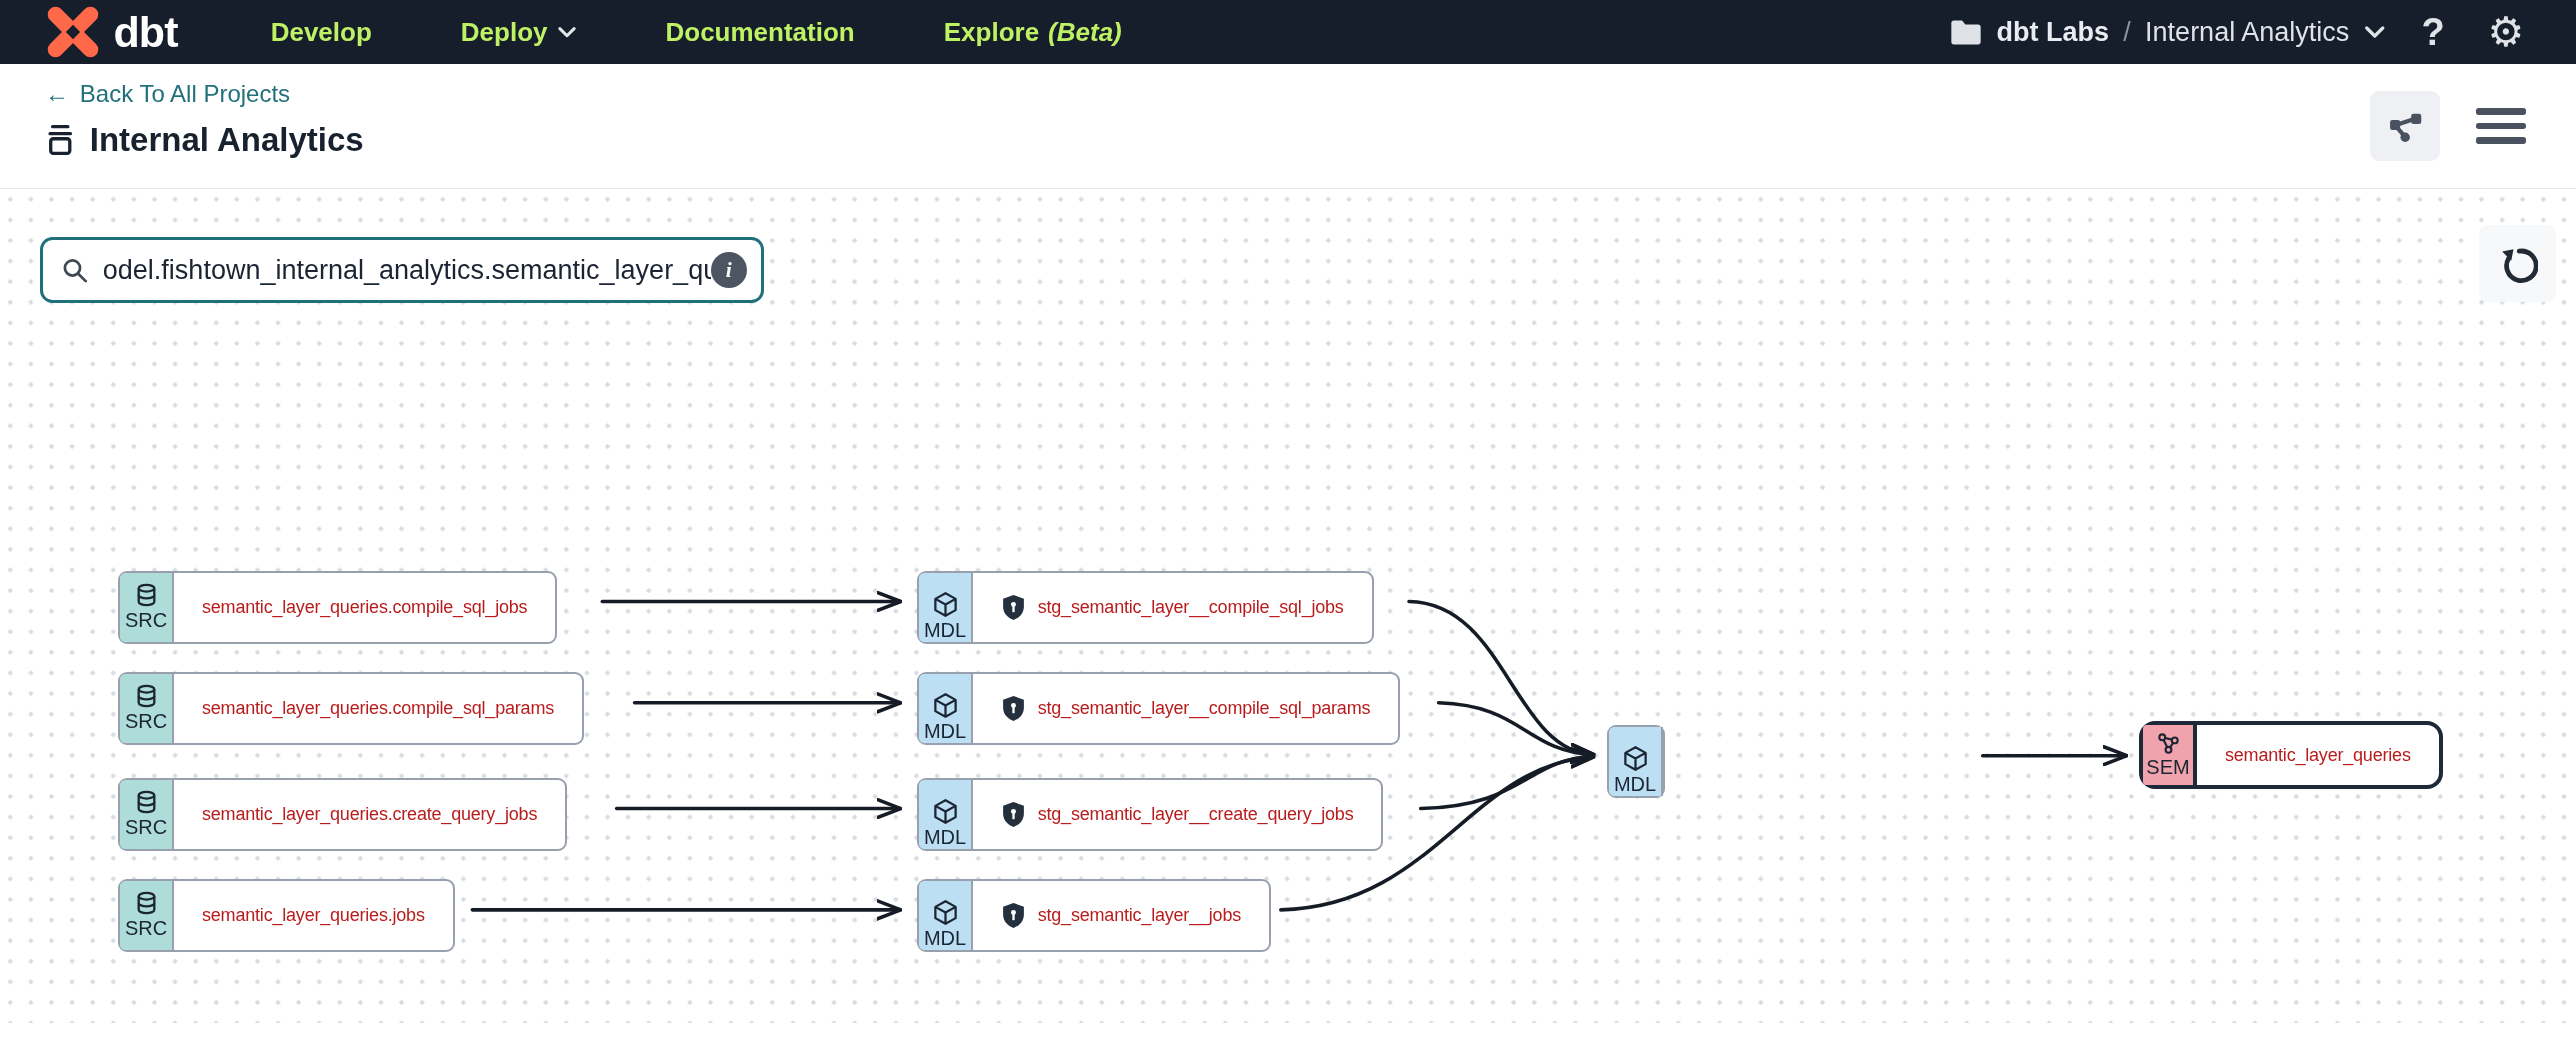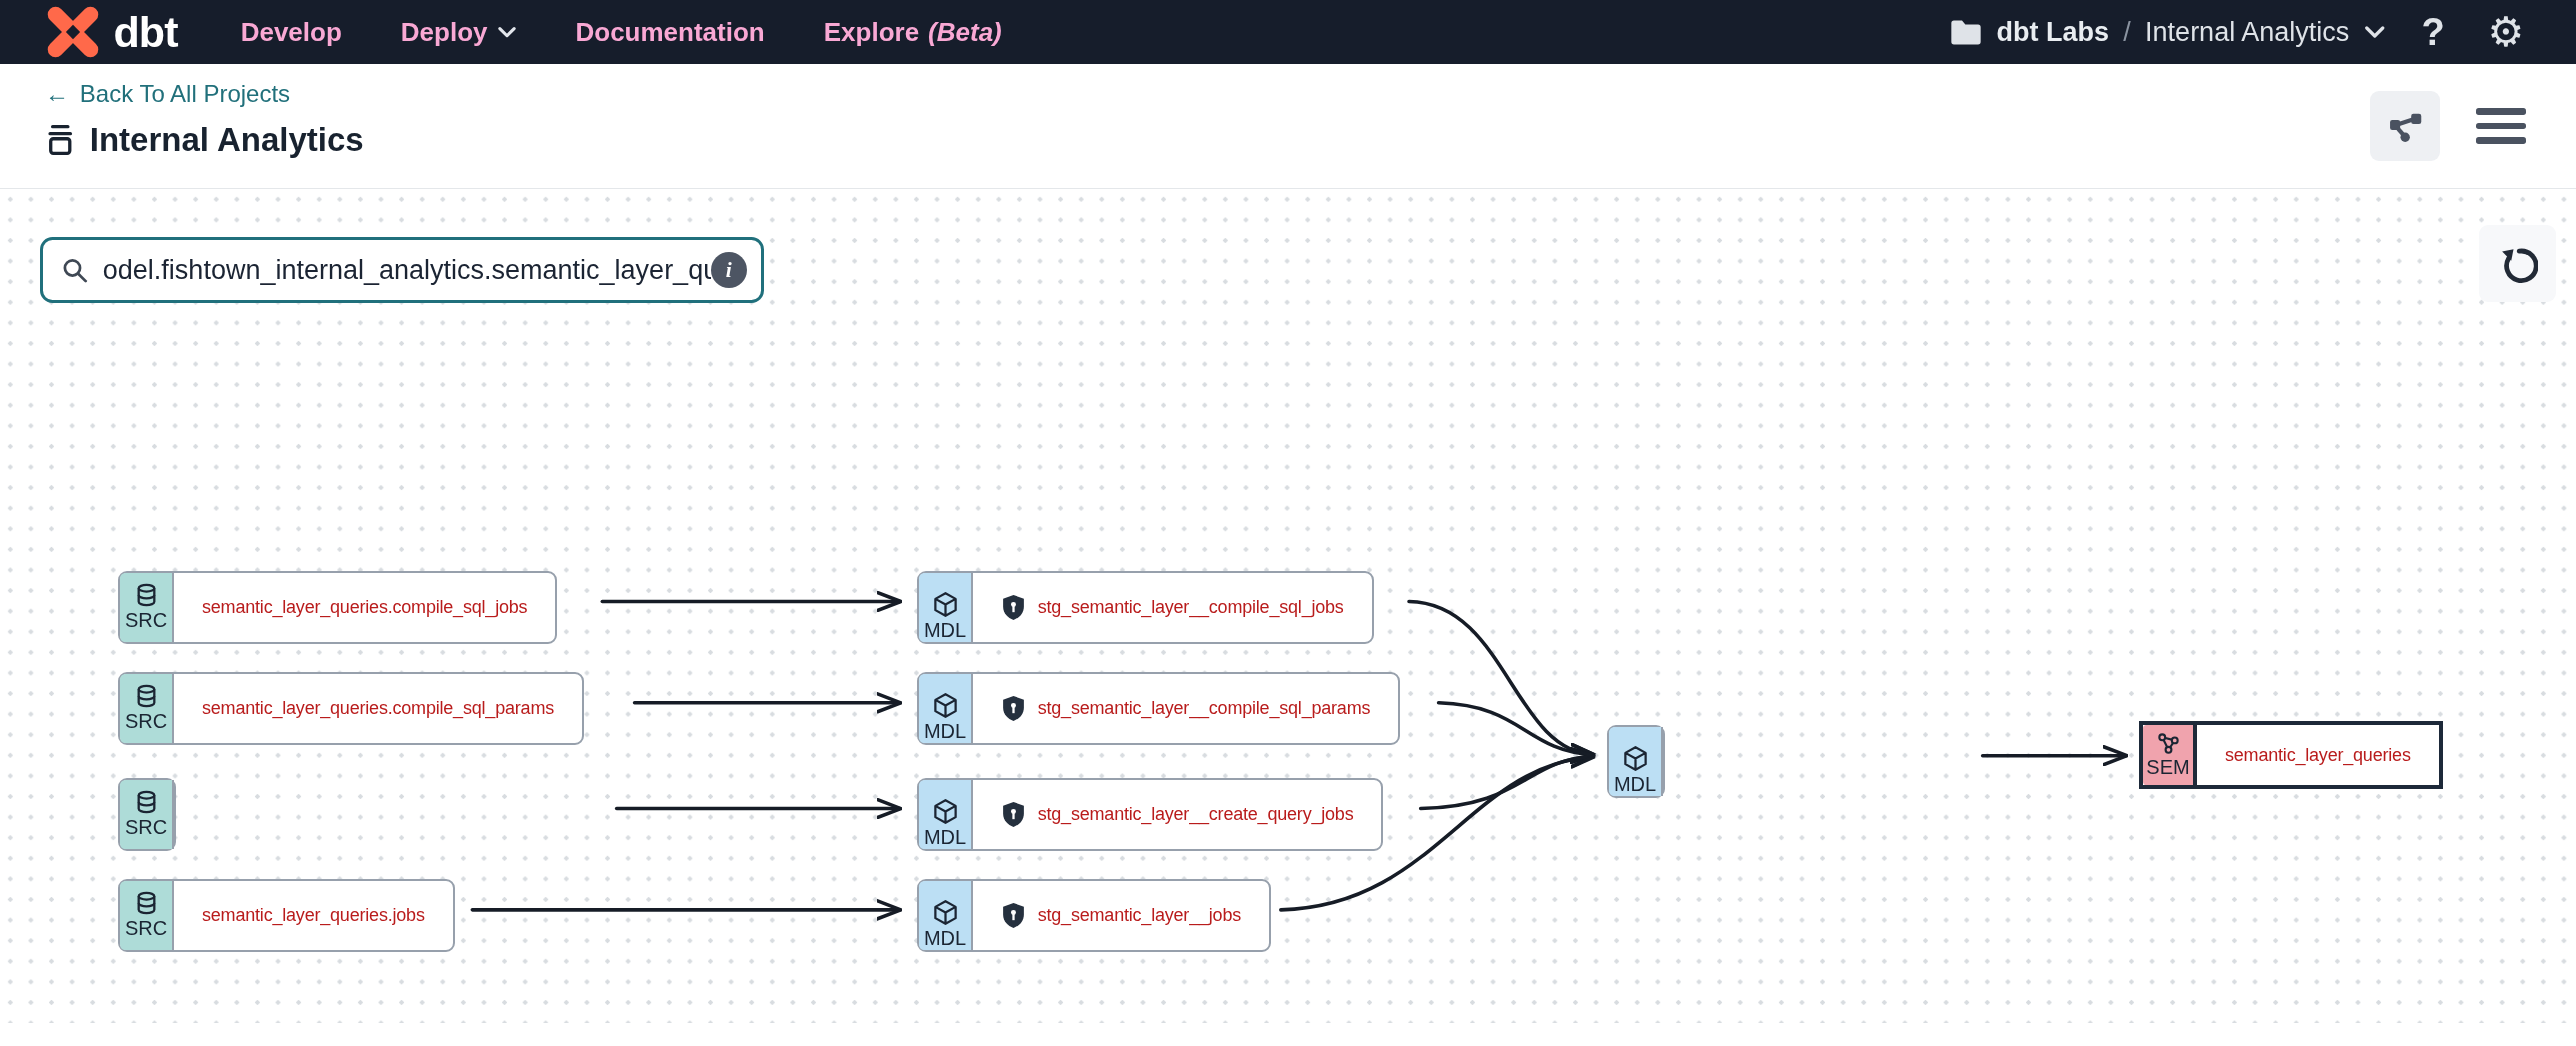--- a/index.html
+++ b/index.html
@@ -5,22 +5,22 @@
   * { margin:0; padding:0; box-sizing:border-box; }
   html,body { width:2576px; height:1047px; overflow:hidden;
     font-family:"Liberation Sans", sans-serif; background:#ffffff; }
 
   
   .navbar { height:64px; background:#161d2b; display:flex; align-items:center;
     padding:0 45px; color:#e6eaef; }
   .brand { display:flex; align-items:center; gap:12.5px; cursor:pointer; }
   .brand-word { font-size:43px; font-weight:800; color:#ffffff; letter-spacing:-0.9px; }
   .nav-menu { display:flex; align-items:center; gap:59px; margin-left:63px; }
-  .nav-item { font-size:26px; font-weight:700; color:#f9a8d4; display:flex;
-    align-items:center; gap:9px; cursor:pointer; }
+  .nav-item { font-size:26px; font-weight:700; color:#bef264; display:flex;
+    align-items:center; gap:9px; cursor:pointer;margin-left:30px; }
   .nav-item .beta { font-style:italic; font-weight:700; }
   .nav-right { margin-left:auto; display:flex; align-items:center; gap:23px; }
   .crumb { display:flex; align-items:center; gap:14.3px; font-size:27px; }
   .crumb .acct { font-weight:700; color:#e9edf1; }
   .crumb .sep { color:#8a93a0; }
   .crumb .proj { font-weight:400; color:#dfe3e8; }
   .nav-icon-btn { display:flex; align-items:center; justify-content:center;
     width:50px; height:50px; cursor:pointer; }
   .help-glyph { font-size:38px; font-weight:700; color:#dfe3e8; }
   .gear-glyph { font-size:41px; color:#dfe3e8; line-height:1; }
@@ -65,21 +65,21 @@
   .node { position:absolute; display:inline-flex; align-items:stretch; background:#ffffff;
     border:2.7px solid #97a0ac; border-radius:9px; height:73px; z-index:2; cursor:pointer; }
   .node .badge { width:54px; flex-shrink:0; display:flex; flex-direction:column;
     align-items:center; justify-content:center; gap:0.9px;
     border-right:2.7px solid #97a0ac; border-radius:5.4px 0 0 5.4px;
     font-size:20px; color:#1b2533; }
   .node .body { display:flex; align-items:center; gap:11.7px; padding:0 28px;
     font-size:18px; color:#b91c1c; white-space:nowrap; letter-spacing:-0.2px; }
   .node.src .badge { background:#aedcd8; }
   .node.mdl .badge { background:#bcdff4;justify-content:flex-end; }
-  .node.sem { border:4.5px solid #1d2939; height:68px; border-radius:0; }
+  .node.sem { border:4.5px solid #1d2939; height:68px; border-radius:16px; }
   .node.sem .badge { background:#f0a3ad; border-right:4.5px solid #1d2939; border-radius:3.6px 0 0 3.6px; }
   .shield-icon { flex-shrink:0; }
 </style>
 </head>
 <body>
 
 <div class="navbar">
   <div class="brand">
     <svg width="56" height="56" viewBox="0 0 100 100">
       <g fill="#ff694a">
@@ -227,20 +227,23 @@
 
   <div class="node src" style="left:118px; top:589px;">
     <div class="badge">
       <svg width="27" height="25" viewBox="0 0 24 24">
         <ellipse cx="12" cy="5" rx="7.5" ry="3.2" fill="none" stroke="#1b2533" stroke-width="2.2"></ellipse>
         <path d="M4.5 5 V18 a7.5 3.2 0 0 0 15 0 V5" fill="none" stroke="#1b2533" stroke-width="2.2"></path>
         <path d="M4.5 11.5 a7.5 3.2 0 0 0 15 0" fill="none" stroke="#1b2533" stroke-width="2.2"></path>
       </svg>
       <span>SRC</span>
     </div>
+    <div class="body">
+        <span>semantic_layer_queries.create_query_jobs</span>
+      </div>
   </div>
 
   <div class="node src" style="left:118px; top:690px;">
     <div class="badge">
       <svg width="27" height="25" viewBox="0 0 24 24">
         <ellipse cx="12" cy="5" rx="7.5" ry="3.2" fill="none" stroke="#1b2533" stroke-width="2.2"></ellipse>
         <path d="M4.5 5 V18 a7.5 3.2 0 0 0 15 0 V5" fill="none" stroke="#1b2533" stroke-width="2.2"></path>
         <path d="M4.5 11.5 a7.5 3.2 0 0 0 15 0" fill="none" stroke="#1b2533" stroke-width="2.2"></path>
       </svg>
       <span>SRC</span>

